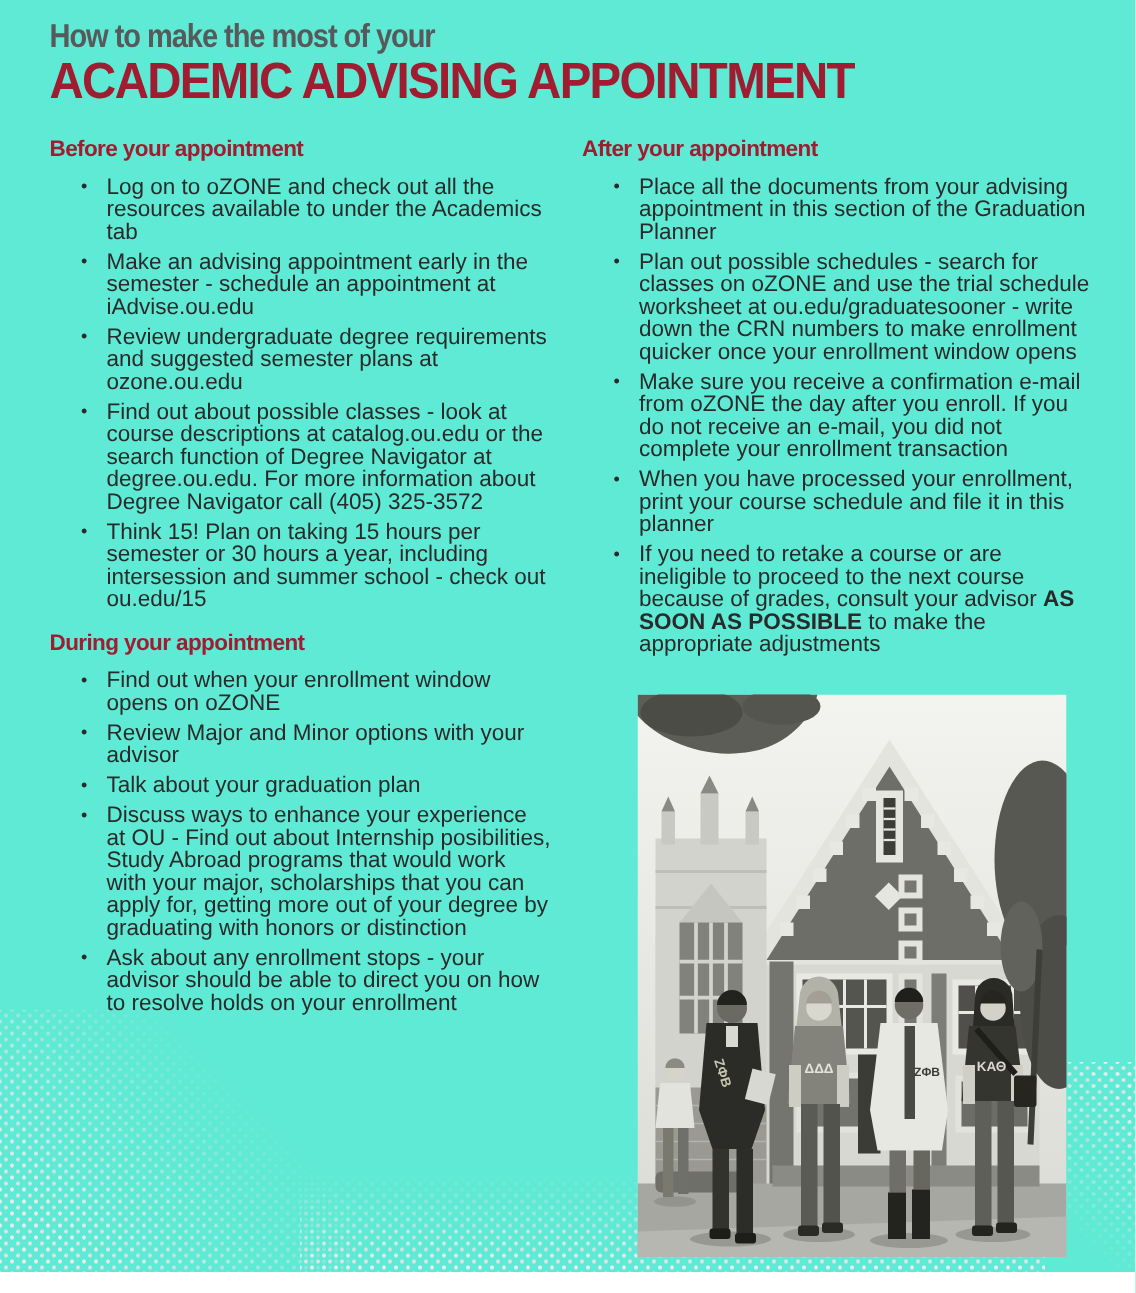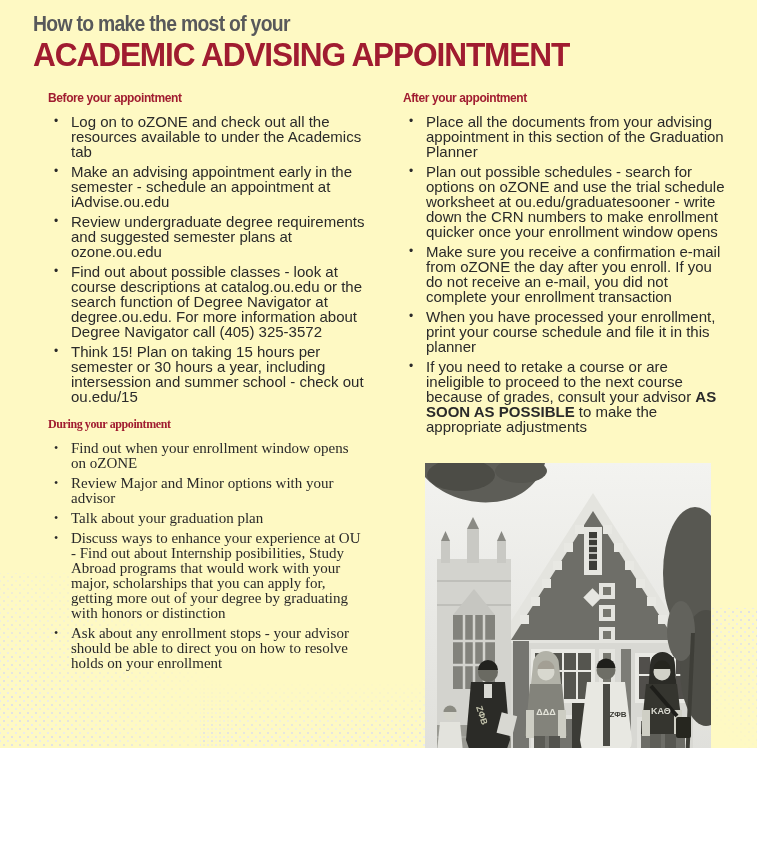--- a/index.html
+++ b/index.html
@@ -1,20 +1,20 @@
 <!DOCTYPE html>
 <html><head>
 <meta charset="utf-8">
 <style>
   html, body { margin: 0; padding: 0; background: #ffffff; }
   .page {
     position: relative;
     width: 757px;
-    height: 748px;
-    background: #fef9c3;
+    height: 848px;
+    background: #5eead4;
     font-family: "Liberation Sans", sans-serif;
     overflow: hidden;
   }
   
   .header { padding: 12px 0 0 33px; position: relative; z-index: 2; }
   .title-line1 {
     font-size: 22px;
     font-weight: bold;
     color: #58595b;
     letter-spacing: -0.8px;
@@ -37,27 +37,27 @@
   .columns {
     display: flex;
     margin: 18px 0 0 33px;
     gap: 21px;
     position: relative;
     z-index: 2;
   }
   .col-left  { width: 334px; }
   .col-right { width: 342px; }
   .section-heading {
-    margin: 0 0 9px 15px;
-    font-size: 12px;
+    margin: 0 0 9px 0;
+    font-size: 15px;
     font-weight: bold;
     color: #a01c30;
     letter-spacing: -0.4px;
   }
-  .sec + .sec { margin-top: 13px; font-family: Liberation Serif, serif; }
+  .sec + .sec { margin-top: 13px; }
   ul.bullets { list-style: none; margin: 0; padding: 0 0 0 38px; }
   ul.bullets li {
     position: relative;
     font-size: 15px;
     line-height: 15px;
     color: #2a2a2a;
     margin-bottom: 5px;
   }
   ul.bullets li::before {
     content: "\2022";
@@ -137,21 +137,21 @@
             <li>Ask about any enrollment stops - your advisor should be able to direct you on how to resolve holds on your enrollment</li>
           </ul>
       </div>
     </section>
 
     <section class="col-right">
       <div class="sec">
         <h2 class="section-heading">After your appointment</h2>
         <ul class="bullets">
             <li>Place all the documents from your advising appointment in this section of the Graduation Planner</li>
-            <li>Plan out possible schedules - search for options on oZONE and use the trial schedule worksheet at ou.edu/graduatesooner - write down the CRN numbers to make enrollment quicker once your enrollment window opens</li>
+            <li>Plan out possible schedules - search for classes on oZONE and use the trial schedule worksheet at ou.edu/graduatesooner - write down the CRN numbers to make enrollment quicker once your enrollment window opens</li>
             <li>Make sure you receive a confirmation e-mail from oZONE the day after you enroll. If you do not receive an e-mail, you did not complete your enrollment transaction</li>
             <li>When you have processed your enrollment, print your course schedule and file it in this planner</li>
             <li>If you need to retake a course or are ineligible to proceed to the next course because of grades, consult your advisor <strong>AS SOON AS POSSIBLE</strong> to make the appropriate adjustments</li>
           </ul>
       </div>
     </section>
   </main>
 
   <figure class="photo">
     <svg viewBox="0 0 286 375" width="286" height="375" xmlns="http://www.w3.org/2000/svg" font-family="Liberation Sans, sans-serif">

